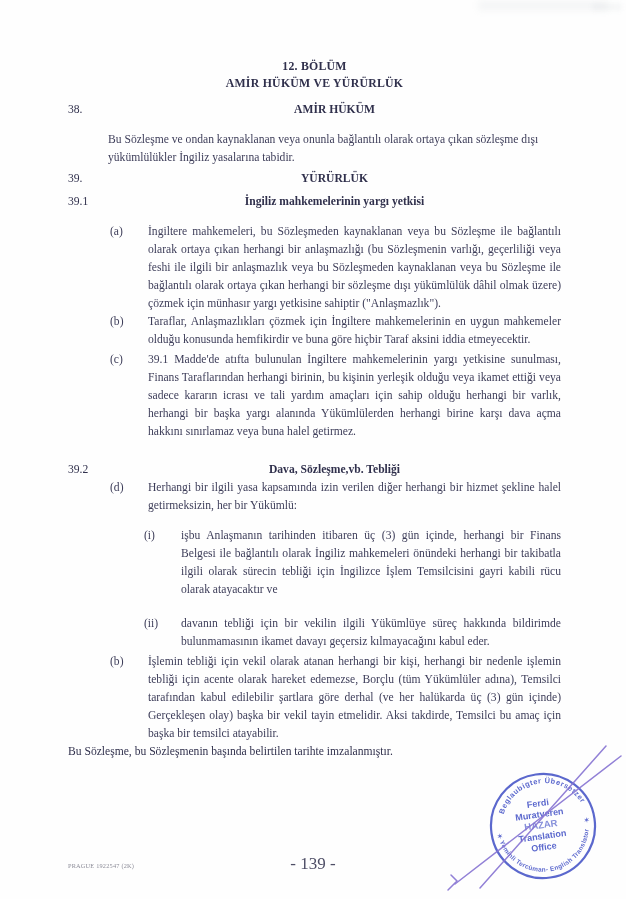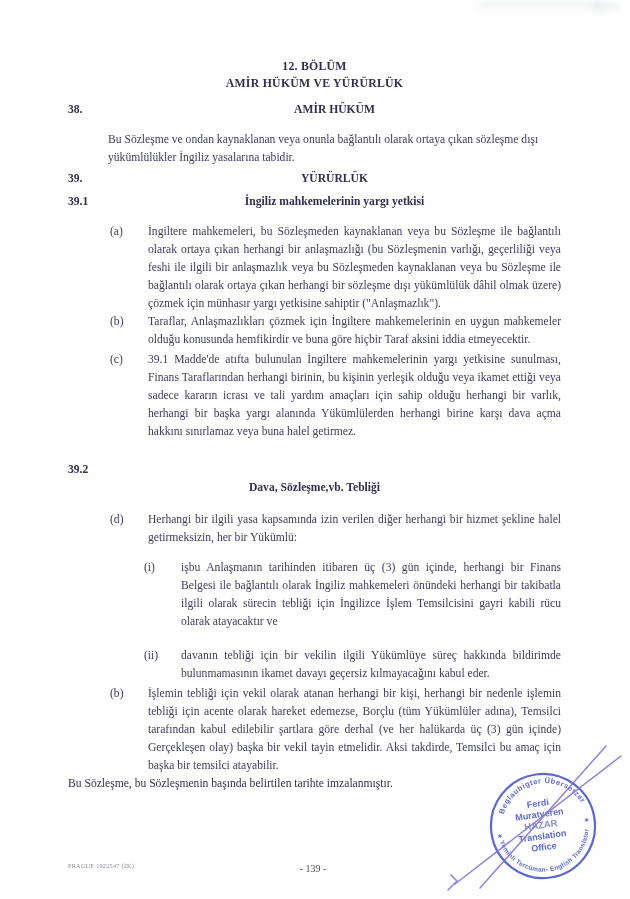--- a/index.html
+++ b/index.html
@@ -13,52 +13,52 @@
     position:absolute; inset:0;
     padding:58px 65px 0 68px; box-sizing:border-box;
     font-size:11.6px; line-height:18px;
   }
   .doc-title {
     text-align:center; font-weight:bold; color:#30304c;
     font-size:11.8px; line-height:17px; letter-spacing:0.25px;
     margin-bottom:9px;
   }
   .row { display:flex; }
-  .num { width:40px; flex-shrink:0; font-weight:bold; color:#30304c; }
+  .num { width:40px; flex-shrink:0; font-weight:normal; color:#30304c; }
   .heading { flex:1; font-weight:bold; color:#30304c;text-align:center; }
   .block { margin-left:40px; }
   .sub { display:flex; }
   .sub-marker { width:40px; flex-shrink:0; padding-left:2px; box-sizing:border-box; }
   .sub-body { flex:1; text-align:justify; }
   .subsub { display:flex; margin-left:-4px; }
   .subsub-marker { width:37px; flex-shrink:0; }
   .subsub-body { flex:1; text-align:justify; }
 
   .mb-s38h { margin-bottom:12px; }
   .mb-s38b { margin-bottom:3px; }
   .mb-s39 { margin-bottom:5px; }
   .mb-s391h { margin-bottom:12px; }
   .mb-a { margin-bottom:0px; }
   .mb-b { margin-bottom:2px; }
   .mb-c { margin-bottom:20px; }
-  .mb-s392h { margin-bottom:14px;flex-direction:column; }
+  .mb-s392h { margin-bottom:0; }
   .mt-i { margin-top:12px; }
   .mt-ii { margin-top:16px; }
   .mt-b2 { margin-top:2px; }
 
   .closing {
     font-weight:normal; color:#30304c; margin-top:0px;
   }
   .footer-left {
     position:absolute; left:68px; bottom:30px;
     font-size:6.3px; letter-spacing:0.2px; color:#8b8b97;
   }
   .footer-page {
     position:absolute; left:0; right:0; bottom:25px;
-    text-align:center; font-size:10px; color:#4e4e66;
+    text-align:center; font-size:17px; color:#4e4e66;
   }
   .stamp-wrap {
     position:absolute; left:428px; top:742px; width:202px; height:158px;
     filter:blur(0.2px);
   }
   .smudge1 {
     position:absolute; left:478px; top:0; width:130px; height:11px;
     background:#b8c0c6; opacity:0.12; filter:blur(3px);
   }
   .smudge2 {

